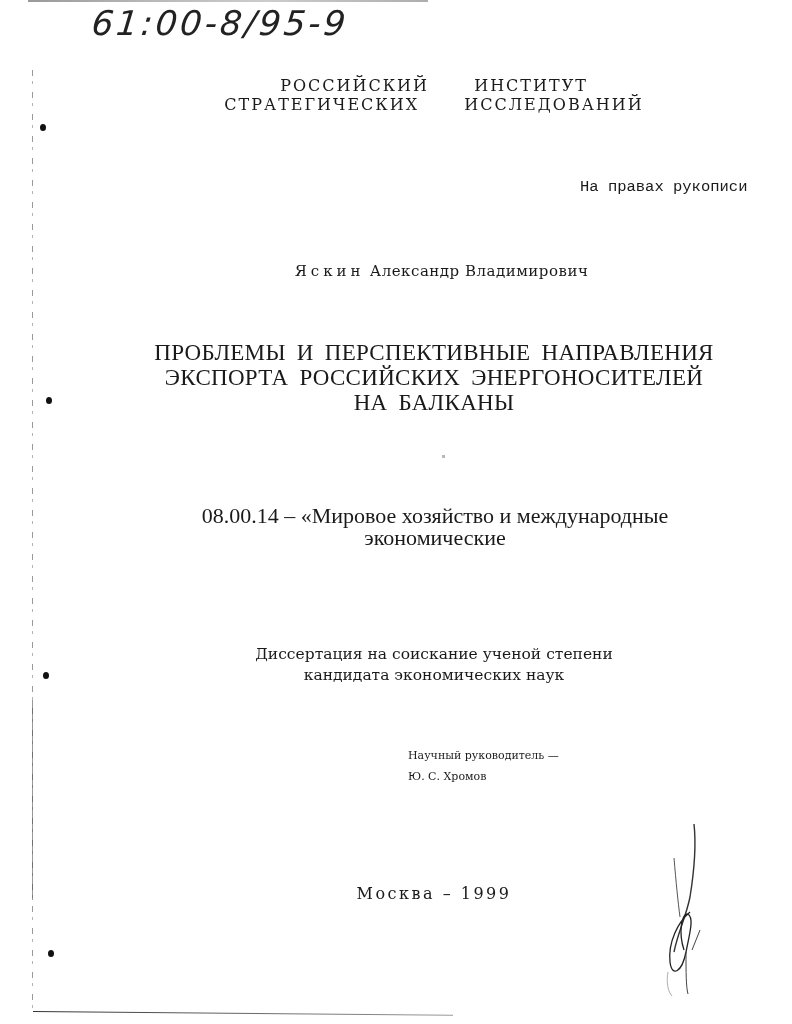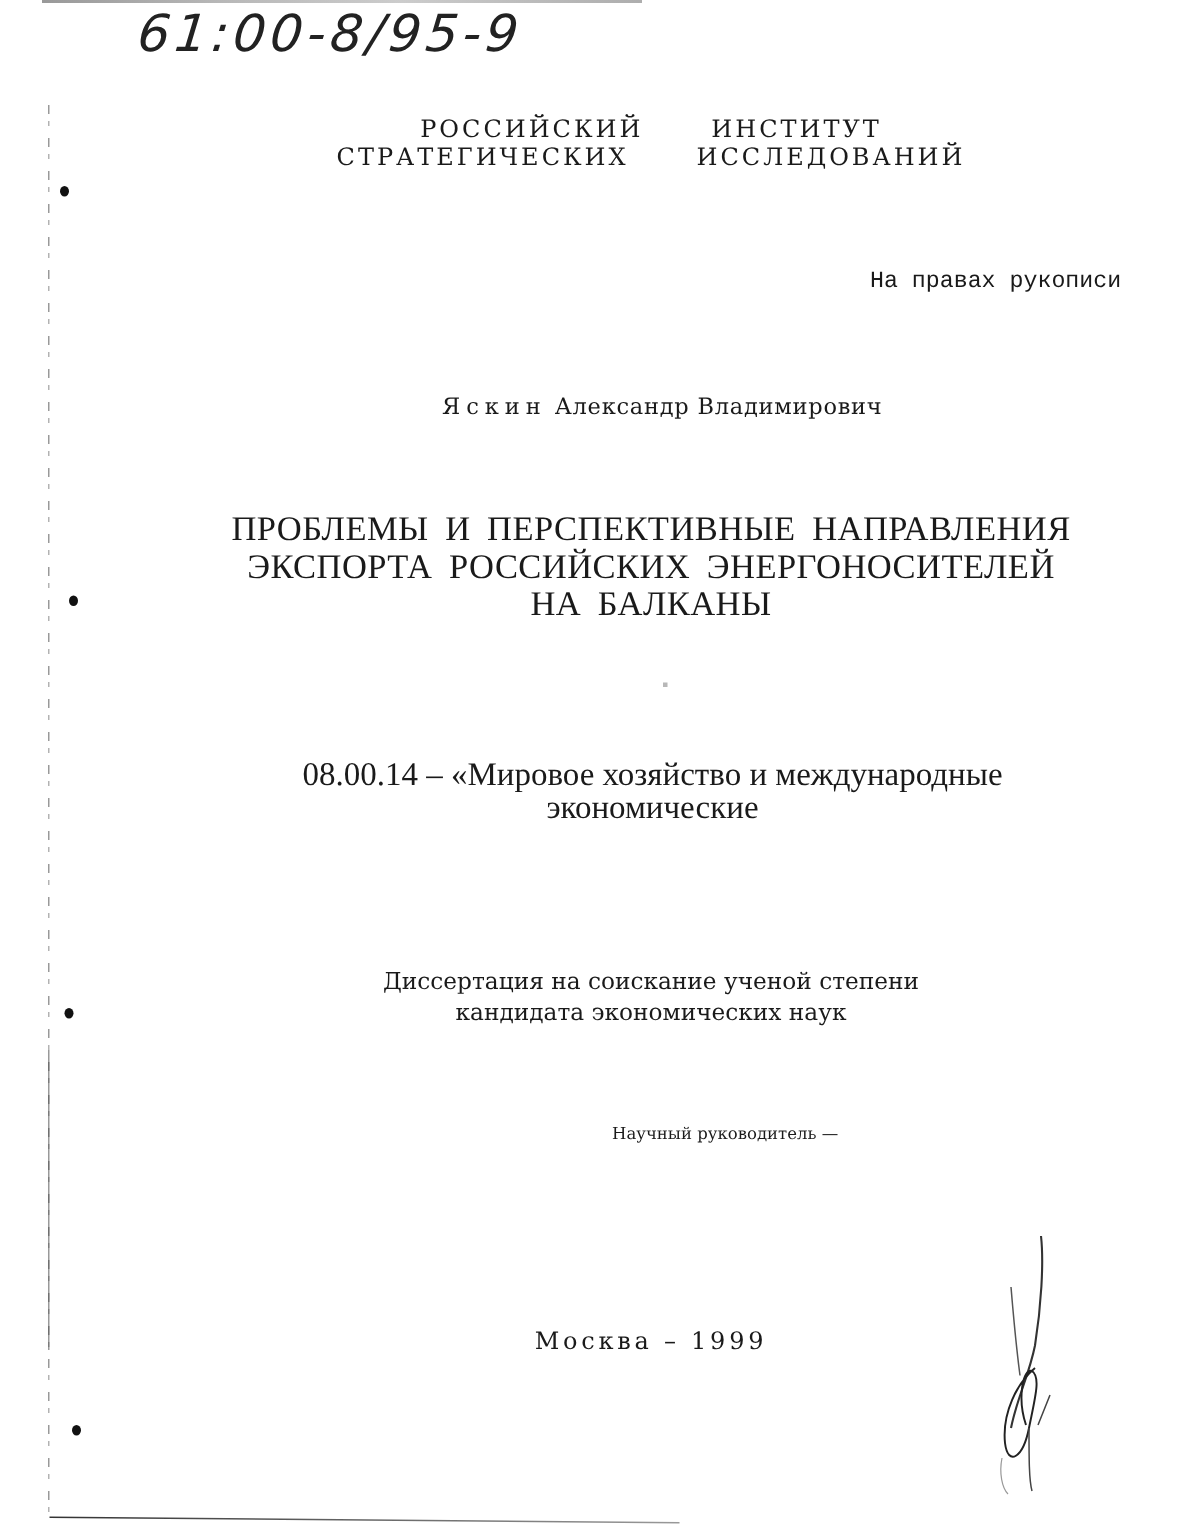--- a/index.html
+++ b/index.html
@@ -130,20 +130,21 @@
   <div>08.00.14 – «Мировое хозяйство и международные экономические</div>
 </div>
 
 <div class="abs degree center">
   <div>Диссертация на соискание ученой степени</div>
   <div>кандидата экономических наук</div>
 </div>
 
 <div class="abs advisor">
   <div>Научный руководитель —</div>
+  <div>Ю. С. Хромов</div>
 </div>
 
 <svg class="abs signature" width="60" height="180" viewBox="0 0 60 180">
   <path d="M34 2 C36 20, 34 50, 30 75 C26 95, 18 110, 14 130" fill="none" stroke="#333" stroke-width="1.4"></path>
   <path d="M14 36 C16 60, 18 80, 20 95" fill="none" stroke="#555" stroke-width="1"></path>
   <path d="M30 90 C18 100, 8 120, 10 140 C12 156, 22 150, 26 130 C30 110, 34 96, 28 92 C22 90, 18 110, 24 128" fill="none" stroke="#222" stroke-width="1.3"></path>
   <path d="M26 130 C26 150, 26 165, 28 172" fill="none" stroke="#444" stroke-width="1"></path>
   <path d="M40 108 L32 128" fill="none" stroke="#444" stroke-width="1"></path>
   <path d="M8 150 C6 160, 8 170, 12 174" fill="none" stroke="#999" stroke-width="0.8"></path>
 </svg>

